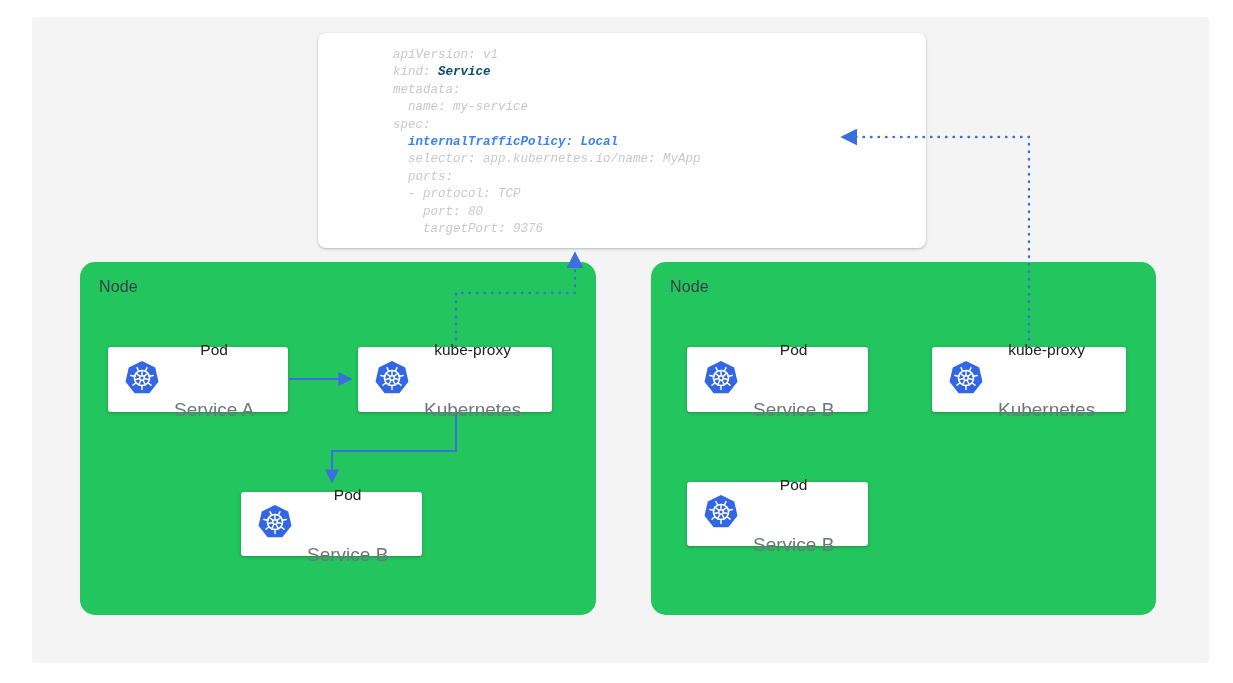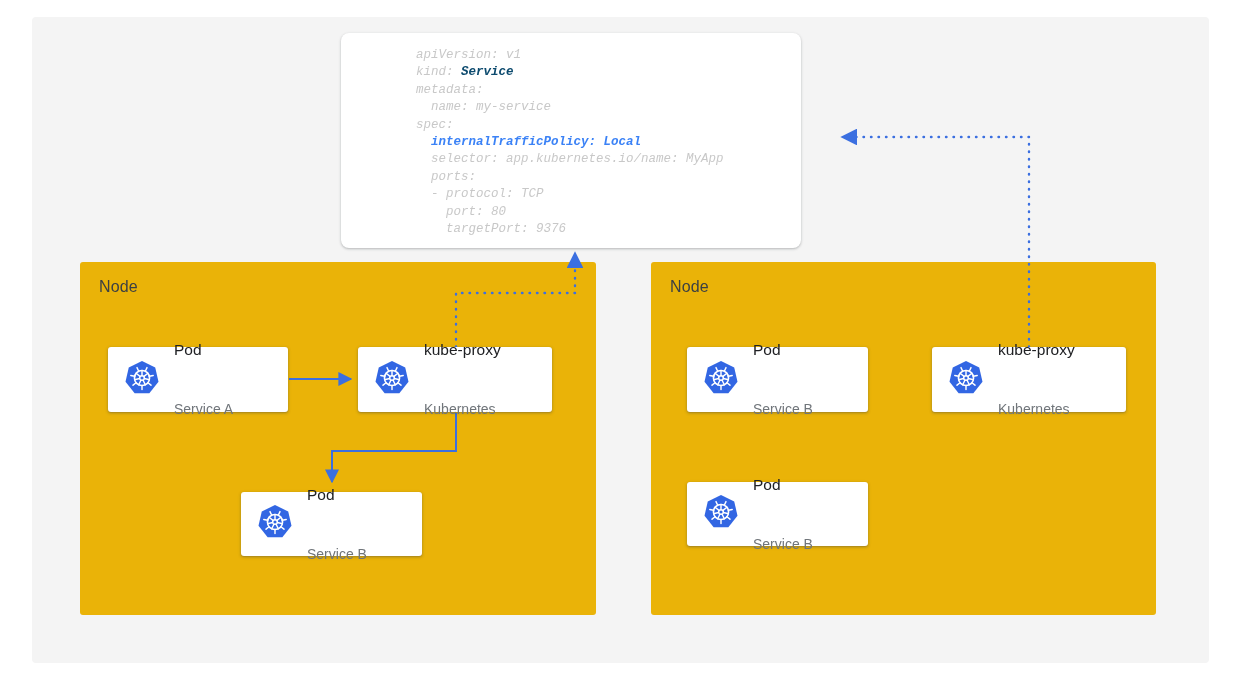--- a/index.html
+++ b/index.html
@@ -27,23 +27,23 @@
     top: 17px;
     width: 1177px;
     height: 646px;
     background: #f4f4f4;
     border-radius: 4px;
   }
 
   
   .yaml-card {
     position: absolute;
-    left: 341px;
+    left: 318px;
     top: 33px;
-    width: 460px;
+    width: 608px;
     height: 215px;
     background: #ffffff;
     border-radius: 8px;
     box-shadow: 0 1px 3px rgba(60,64,67,0.24), 0 1px 2px rgba(60,64,67,0.12);
   }
   .yaml-body {
     position: absolute;
     left: 75px;
     top: 14px;
     font-family: "Liberation Mono", "DejaVu Sans Mono", monospace;
@@ -54,22 +54,22 @@
     white-space: pre;
   }
   .yaml-line { display: block; height: 17.4px; }
   .yaml-line .k { color: #c8c8c8; }
   .yaml-strong { font-weight: bold; color: #0c4a6e; }
   .yaml-hl { font-weight: bold; color: #3b82f6; }
 
   
   .node-panel {
     position: absolute;
-    background: #eab308;
-    border-radius: 3px;
+    background: #22c55e;
+    border-radius: 15px;
   }
   #node-left  { left: 80px;  top: 262px; width: 516px; height: 353px; }
   #node-right { left: 651px; top: 262px; width: 505px; height: 353px; }
 
   .node-label {
     position: absolute;
     left: 19px;
     top: 16px;
     font-size: 16px;
     color: #3c4043;
@@ -77,35 +77,36 @@
   }
 
   
   .card {
     position: absolute;
     background: #ffffff;
     border-radius: 3px;
     box-shadow: 0 1px 2px rgba(60,64,67,0.30), 0 1px 3px 1px rgba(60,64,67,0.12);
     display: flex;
     align-items: center;
+    text-align: center;
   }
   .card .k8s-icon {
     flex: 0 0 auto;
     margin-left: 16px;
     margin-right: 14px;
   }
   .card-text { display: flex; flex-direction: column; justify-content: center; }
   .card-title {
     font-size: 15.5px;
     color: #202124;
     line-height: 20px;
     white-space: nowrap;
   }
   .card-sub {
-    font-size: 14px;
+    font-size: 19px;
     color: #70757a;
     line-height: 19px;
     white-space: nowrap;
     margin-top: 40px;
   }
 
   
   #card-pod-a      { left: 108px; top: 347px; width: 180px; height: 65px; }
   #card-kubeproxy-l{ left: 358px; top: 347px; width: 194px; height: 65px; }
   #card-pod-b-l    { left: 241px; top: 492px; width: 181px; height: 64px; }

